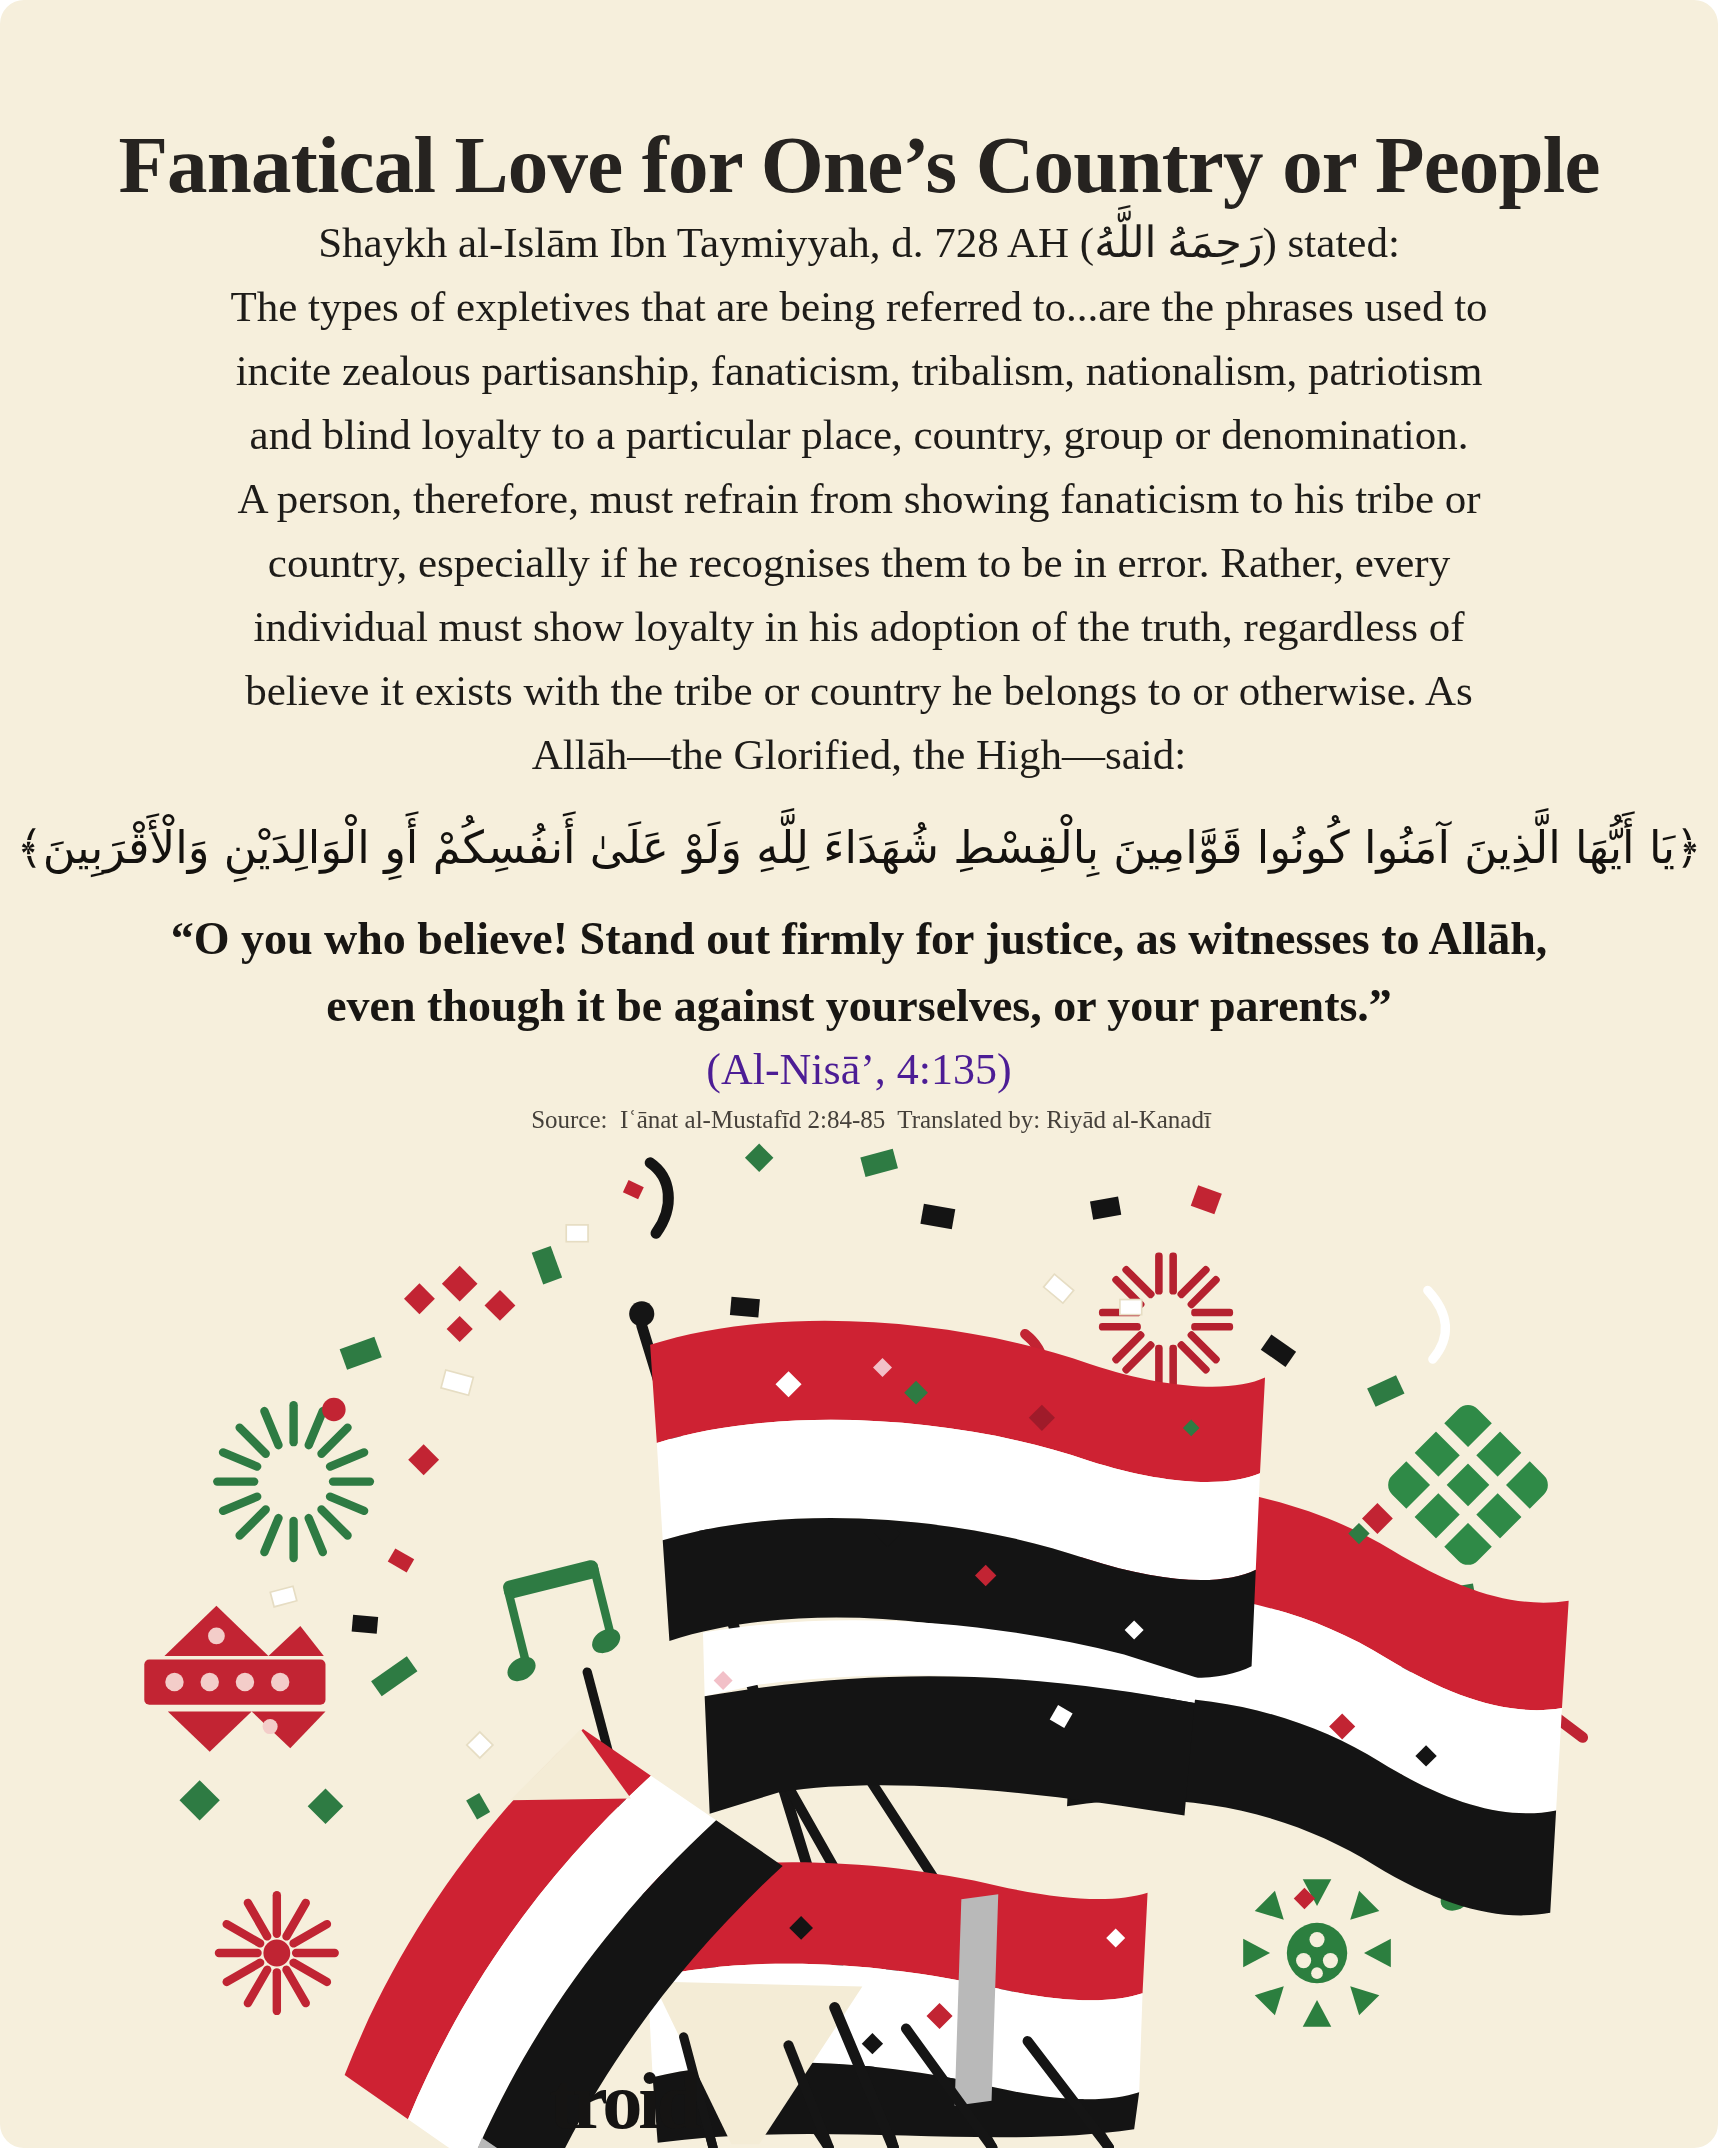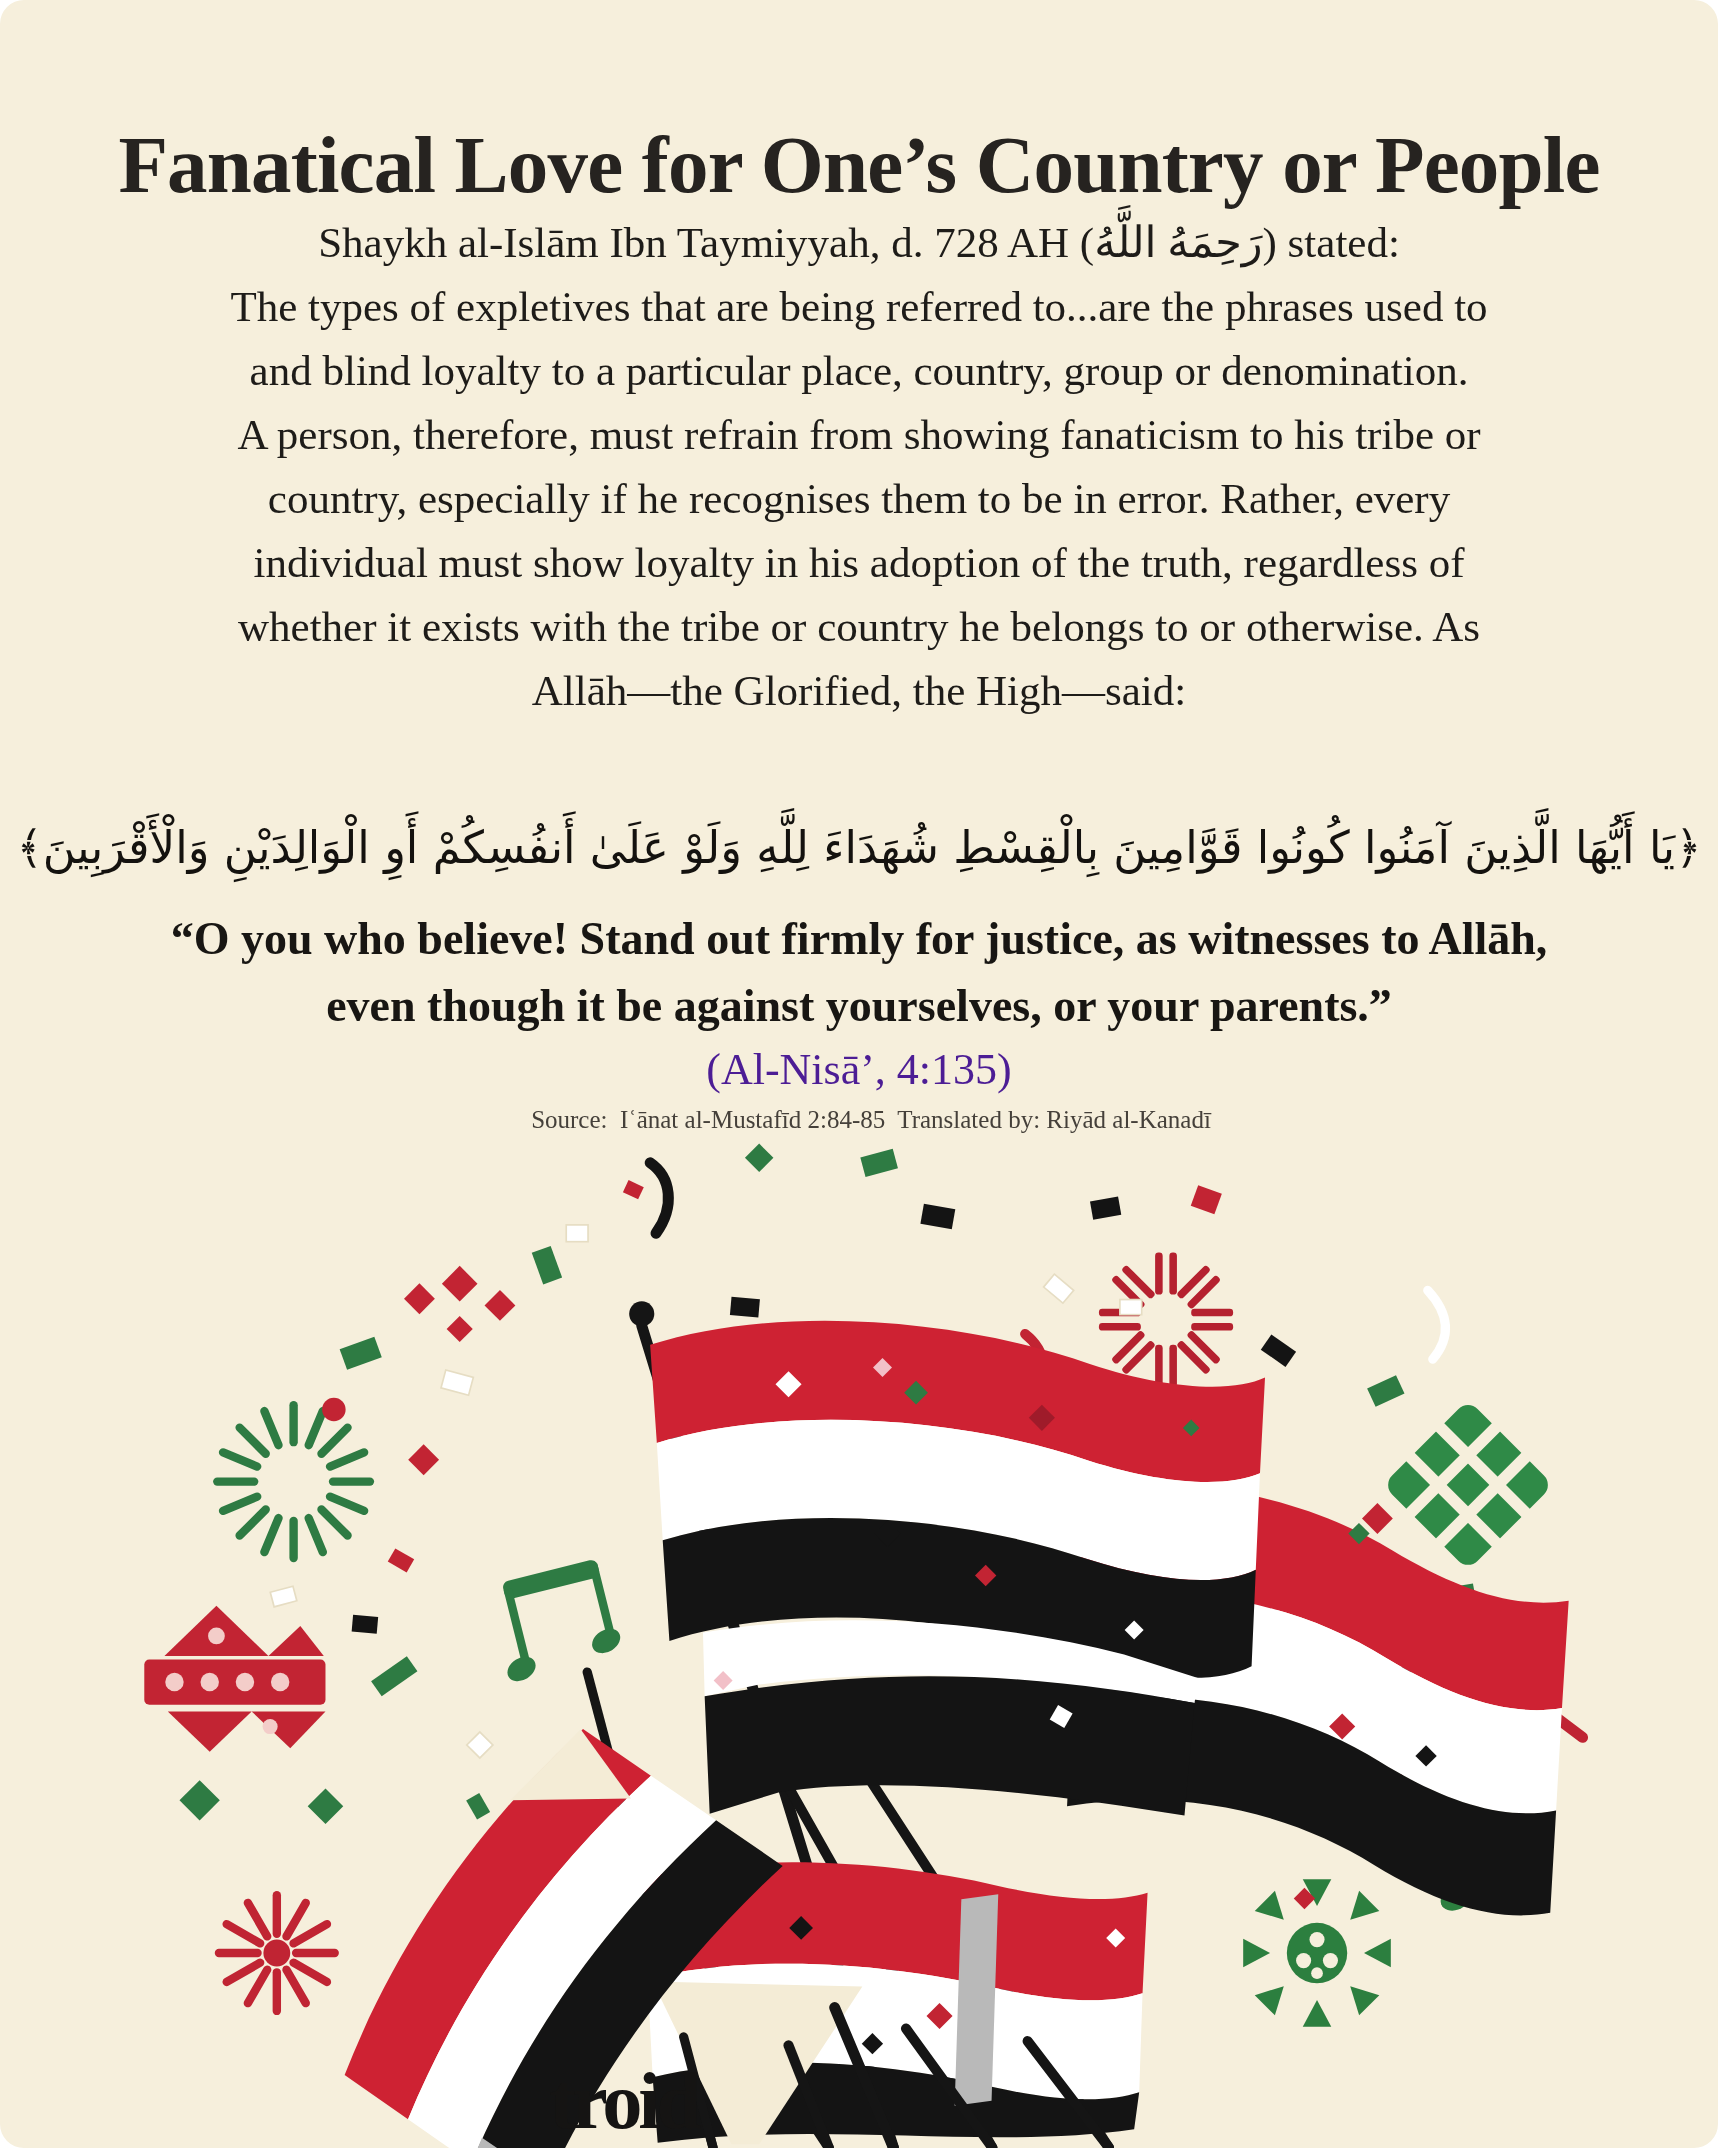--- a/index.html
+++ b/index.html
@@ -78,25 +78,26 @@
 </head>
 <body>
 
 <div class="poster">
 
   <h1 class="title">Fanatical Love for One’s Country or People</h1>
 
   <div class="quote-lines">
       <div>Shaykh al-Islām Ibn Taymiyyah, d. 728 AH (رَحِمَهُ اللَّهُ) stated:</div>
       <div>The types of expletives that are being referred to...are the phrases used to</div>
+      <div>incite zealous partisanship, fanaticism, tribalism, nationalism, patriotism</div>
       <div>and blind loyalty to a particular place, country, group or denomination.</div>
       <div>A person, therefore, must refrain from showing fanaticism to his tribe or</div>
       <div>country, especially if he recognises them to be in error. Rather, every</div>
       <div>individual must show loyalty in his adoption of the truth, regardless of</div>
-      <div>whether it exists with the tribe or country he belongs to or otherwise. As</div>
+      <div>believe it exists with the tribe or country he belongs to or otherwise. As</div>
       <div>Allāh—the Glorified, the High—said:</div>
     </div>
 
   <div class="arabic">﴿يَا أَيُّهَا الَّذِينَ آمَنُوا كُونُوا قَوَّامِينَ بِالْقِسْطِ شُهَدَاءَ لِلَّهِ وَلَوْ عَلَىٰ أَنفُسِكُمْ أَوِ الْوَالِدَيْنِ وَالْأَقْرَبِينَ﴾</div>
 
   <div class="translation">
       <div>“O you who believe! Stand out firmly for justice, as witnesses to Allāh,</div>
       <div>even though it be against yourselves, or your parents.”</div>
     </div>
 

